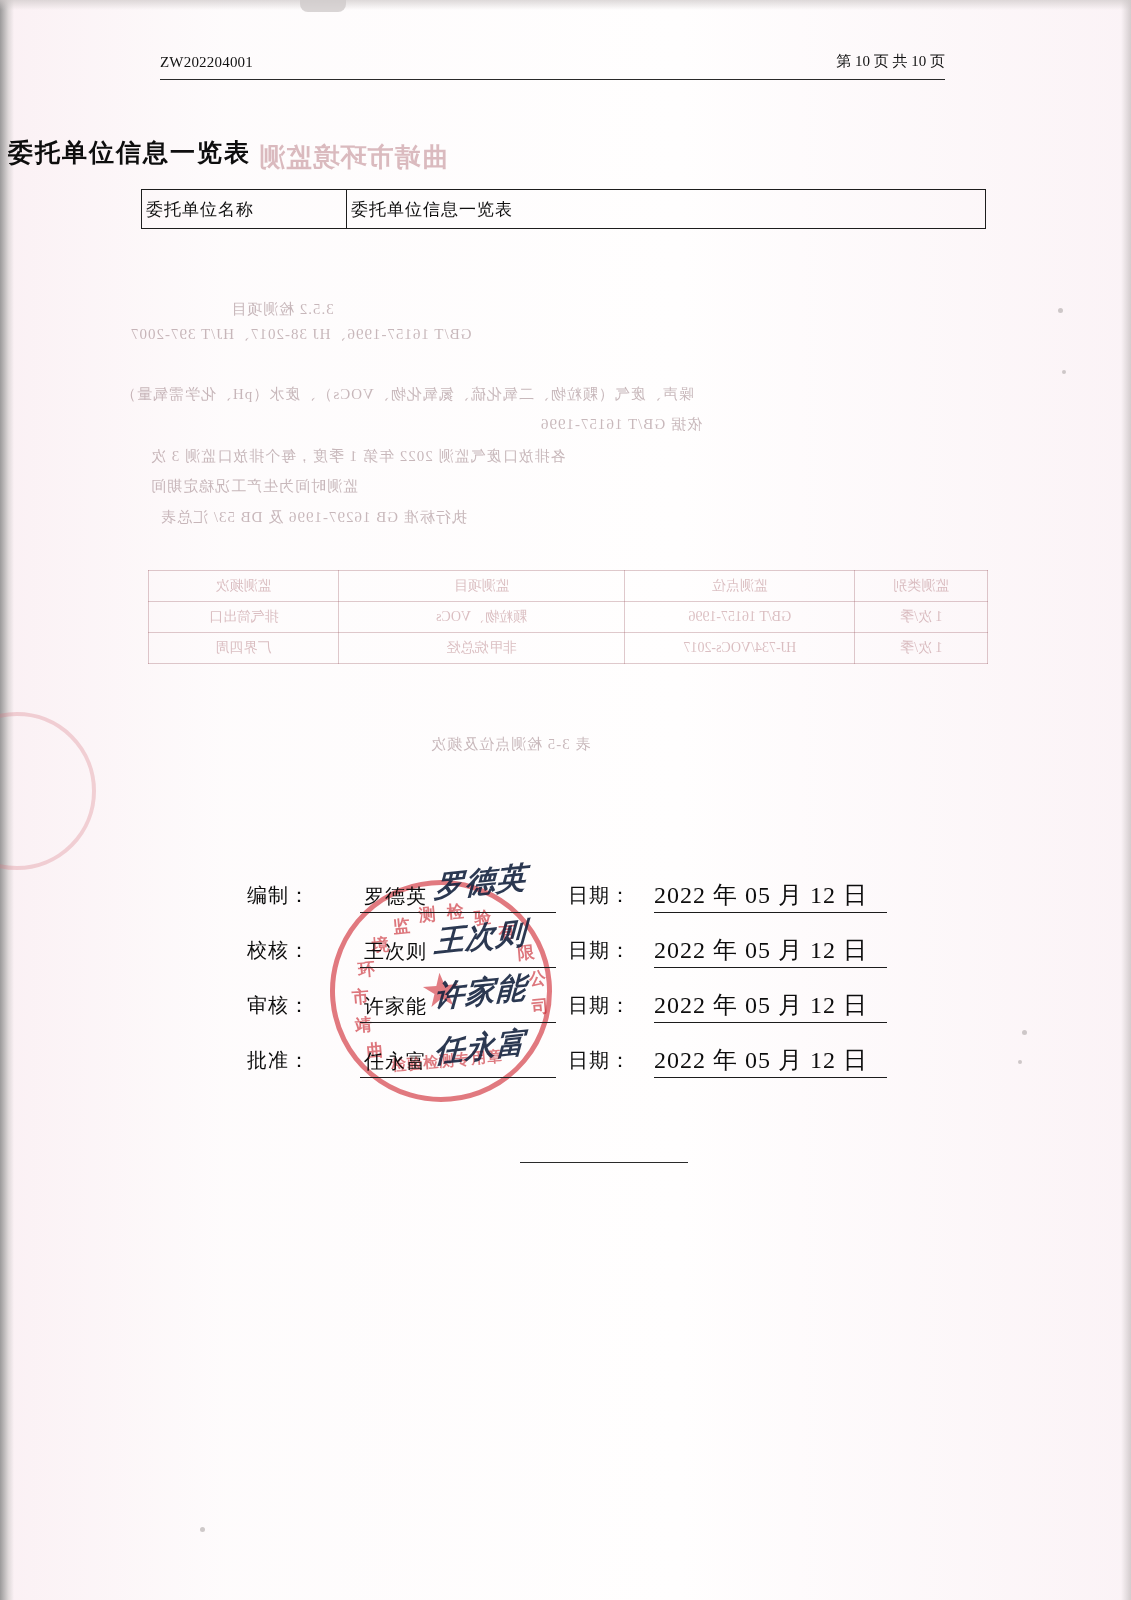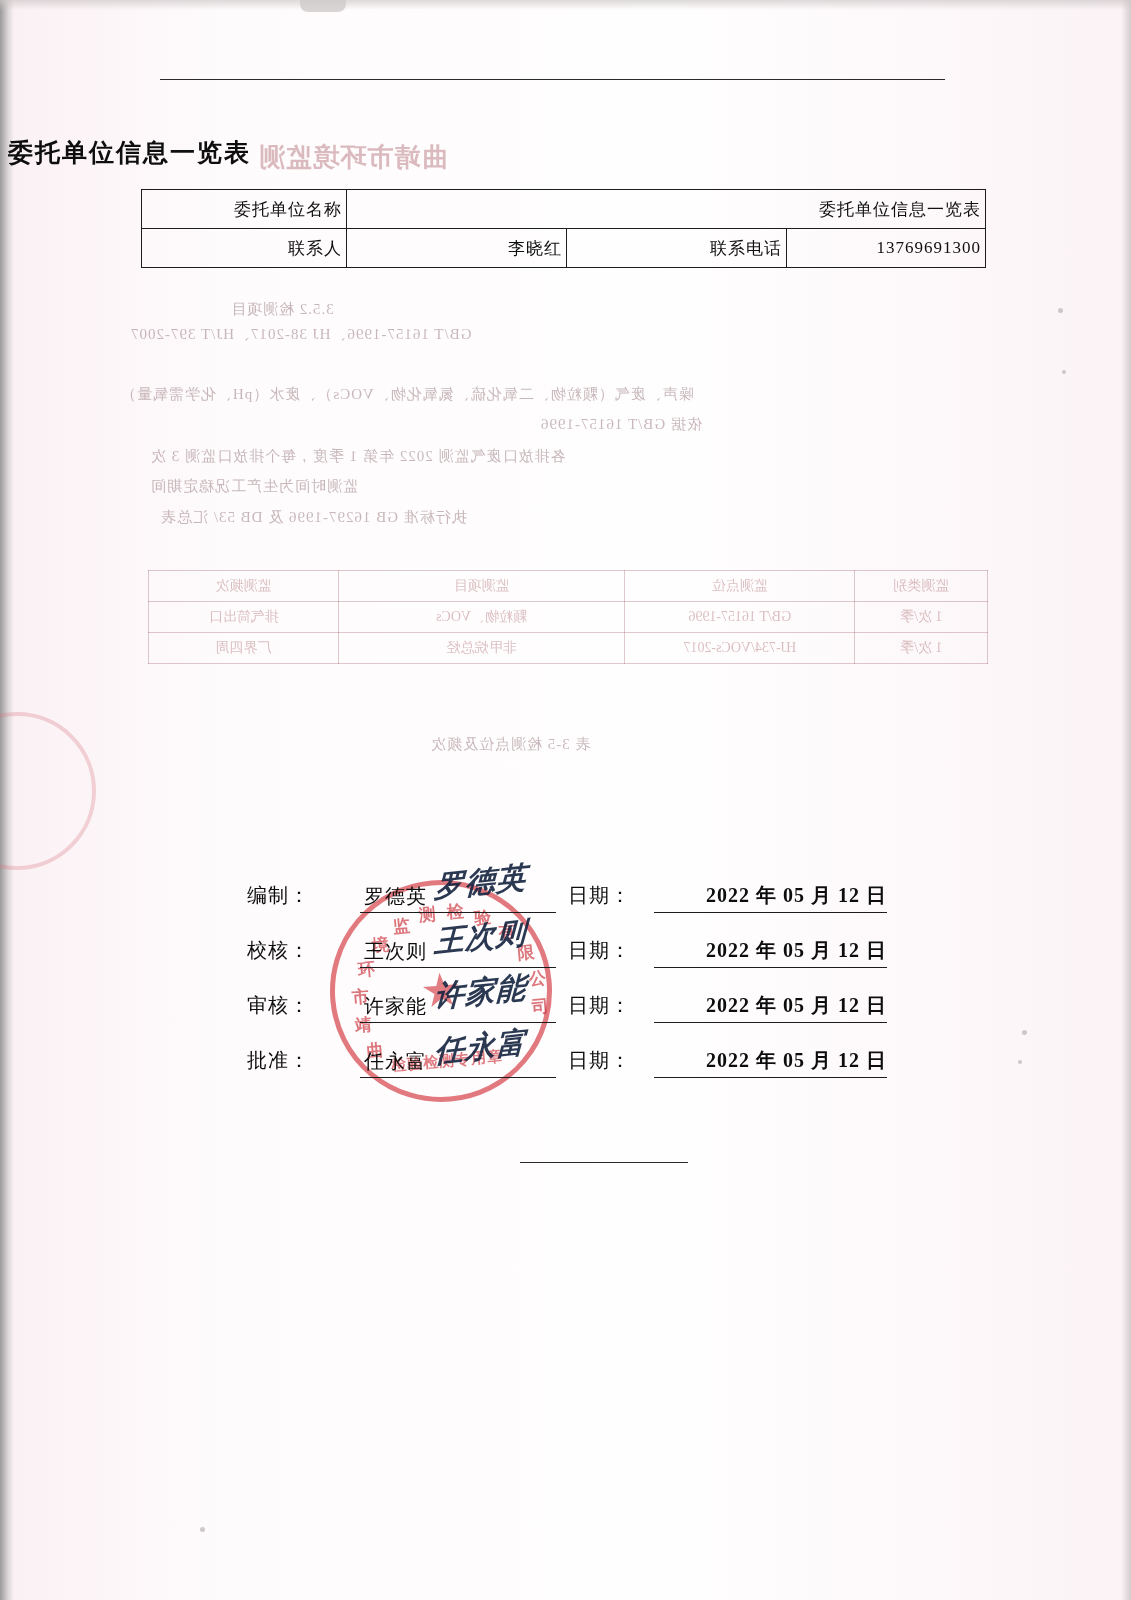--- a/index.html
+++ b/index.html
@@ -87,21 +87,21 @@
     left: 141px;
     top: 189px;
     width: 845px;
     border-collapse: collapse;
     font-size: 17px;
     color: #101010;
   }
   .info-table td {
     border: 1px solid #1d1d1d;
     height: 36px;
-    text-align: right;
+    text-align: left;
     vertical-align: middle;
     padding: 1px 4px;
     letter-spacing: 1px;
   }
   .col-label { width: 196px; }
 
   
   .no-text-note {
     position: absolute;
     left: 0; top: 334px;
@@ -167,23 +167,22 @@
     padding-left: 4px;
     box-sizing: border-box;
     margin-left: 15px;
   }
   .sig-date-label { width: 86px; flex: none; padding-left: 12px; }
   .sig-date {
     flex: 1;
     border-bottom: 1px solid #1c1c1c;
     height: 34px;
     line-height: 34px;
-    text-align: right;
-    font-size: 20px;
-    font-weight: bold;
+    text-align: left;
+    font-size: 24px;
   }
   
   .handwriting {
     position: absolute;
     left: 74px;
     top: -14px;
     font-family: "DejaVu Serif", serif;
     font-size: 30px;
     font-style: italic;
     font-weight: bold;
@@ -303,35 +302,33 @@
       <td>1 次/季</td>
       <td>HJ-734/VOCs-2017</td>
       <td>非甲烷总烃</td>
       <td>厂界四周</td>
     </tr>
   </tbody>
     </table>
 
   <div class="seal-partial"></div>
 
+  <div class="header">
+    <span class="doc-no">ZW202204001</span>
+    <span class="page-no">第 10 页 共 10 页</span>
+  </div>
   <div class="header-rule"></div>
 
   <div class="doc-title">委托单位信息一览表</div>
 
   <table class="info-table">
     <tbody>
         <tr>
       <td class="col-label">委托单位名称</td>
       <td colspan="3">委托单位信息一览表</td>
-    </tr>
-    <tr>
-      <td class="col-label">联系人</td>
-      <td style="width:211px;">李晓红</td>
-      <td style="width:211px;">联系电话</td>
-      <td>13769691300</td>
     </tr>
   </tbody>
     </table>
 
 
   <div class="seal">
     <div class="seal-star">★</div>
     <div class="seal-text">
       <span style="transform:rotate(-118deg) translate(0,-90px) rotate(118deg);">曲</span>
       <span style="transform:rotate(-100deg) translate(0,-90px) rotate(100deg);">靖</span>

